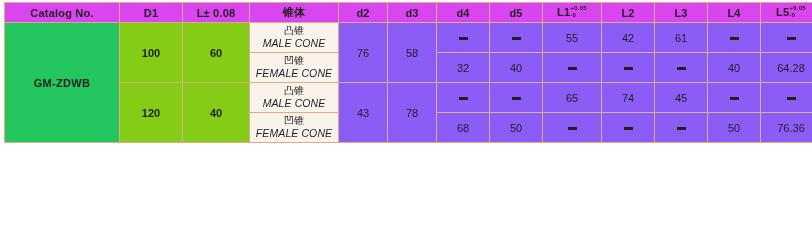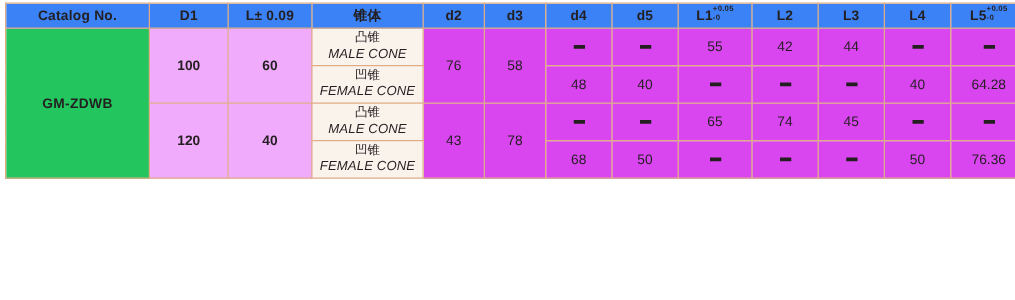--- a/index.html
+++ b/index.html
@@ -27,21 +27,21 @@
   table.spec-table td, table.spec-table th {
     border: 1px solid #e0ac86;
     padding: 0;
     text-align: center;
     vertical-align: middle;
     font-size: 11px;
     color: #231f20;
   }
   
   thead th {
-    background: #3b82f6;
+    background: #d946ef;
     color: #ffffff;
     font-weight: bold;
     font-size: 11.5px;
     height: 19px;
     letter-spacing: 0.2px;
     border: 1px solid #dda787;
     border-right: 1px solid #ffffff;
   }
   thead th:last-child { border-right: 1px solid #dda787; }
   .tol {
@@ -65,55 +65,55 @@
   .tol .stack .up { margin-bottom: 1px; }
   
   td.catalog {
     background: #22c55e;
     font-weight: bold;
     font-size: 13.5px;
     letter-spacing: 0.3px;
     color: #231f20;
   }
   td.plain-white {
-    background: #f0abfc;
+    background: #84cc16;
     font-weight: bold;
     font-size: 11.5px;
   }
   td.cone {
     background: #faf3ec;
     line-height: 1.18;
     font-size: 10.5px;
     padding: 2px 0;
   }
   td.cone .cn { display: block; font-size: 10px; }
   td.cone .en { display: block; font-size: 10.5px; letter-spacing: 0.1px; font-style: italic; }
   td.tint {
-    background: #d946ef;
+    background: #8b5cf6;
     font-size: 11.5px;
   }
   .dash {
     display: inline-block;
     width: 9px;
     height: 2.4px;
     background: #231f20;
     vertical-align: middle;
   }
   tbody tr { height: 30px; }
 </style>
 </head>
 <body>
 
 <div id="spec-table-wrap">
   <table class="spec-table">
     <thead>
       <tr>
         <th style="width:114px">Catalog No.</th>
         <th style="width:62px">D1</th>
-        <th style="width:66px">L± 0.09</th>
+        <th style="width:66px">L± 0.08</th>
         <th style="width:88px">锥体</th>
         <th style="width:48px">d2</th>
         <th style="width:48px">d3</th>
         <th style="width:52px">d4</th>
         <th style="width:52px">d5</th>
         <th style="width:58px">
           <span class="tol"><span class="base">L1</span><span class="stack">
                 <span class="up">+0.05</span>
                 <span class="dn">-0</span>
               </span></span>
@@ -138,31 +138,31 @@
         <td class="cone">
           <span class="cn">凸锥</span>
           <span class="en">MALE CONE</span>
         </td>
         <td class="tint" rowspan="2">76</td>
         <td class="tint" rowspan="2">58</td>
         <td class="tint"><span class="dash"></span></td>
         <td class="tint"><span class="dash"></span></td>
         <td class="tint">55</td>
         <td class="tint">42</td>
-        <td class="tint">44</td>
+        <td class="tint">61</td>
         <td class="tint"><span class="dash"></span></td>
         <td class="tint"><span class="dash"></span></td>
       </tr>
 
       <tr>
         <td class="cone">
           <span class="cn">凹锥</span>
           <span class="en">FEMALE CONE</span>
         </td>
-        <td class="tint">48</td>
+        <td class="tint">32</td>
         <td class="tint">40</td>
         <td class="tint"><span class="dash"></span></td>
         <td class="tint"><span class="dash"></span></td>
         <td class="tint"><span class="dash"></span></td>
         <td class="tint">40</td>
         <td class="tint">64.28</td>
       </tr>
 
       <tr>
         <td class="plain-white" rowspan="2">120</td>

